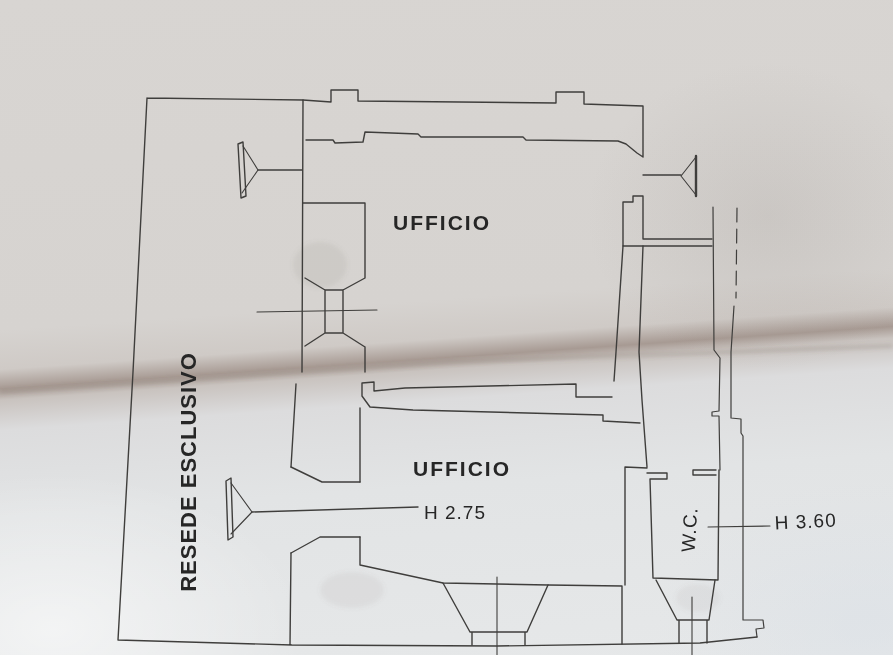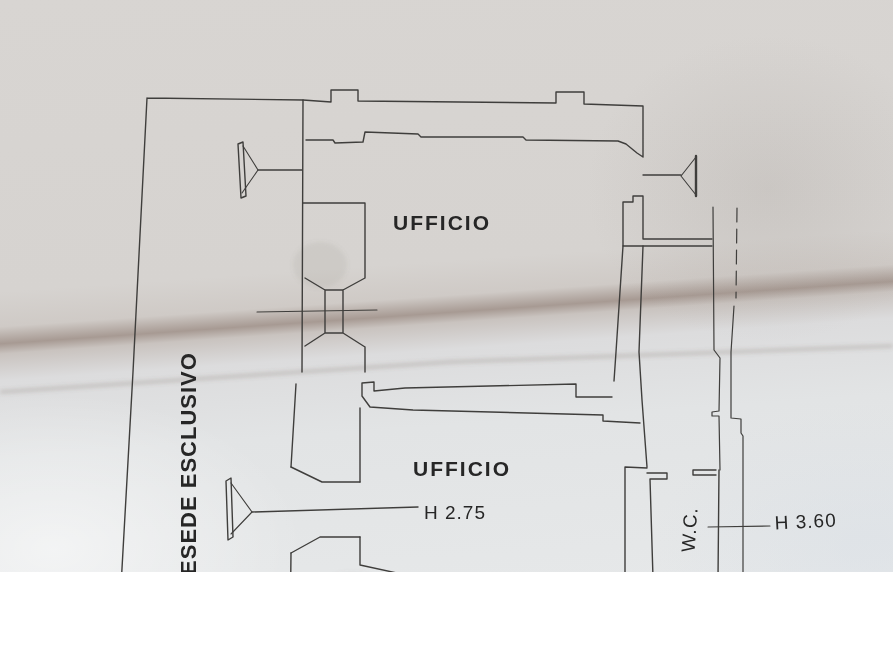--- a/index.html
+++ b/index.html
@@ -1,18 +1,18 @@
 <!DOCTYPE html>
 <html><head>
 <meta charset="utf-8">
 <style>
   html,body{margin:0;padding:0;}
   .photo{
     position:relative;
-    width:893px;height:572px;
+    width:893px;height:655px;
     overflow:hidden;
     font-family:"Liberation Sans", sans-serif;
     background:
       radial-gradient(ellipse 260px 220px at 86% 33%, rgba(140,132,126,0.16), rgba(140,132,126,0) 70%),
       radial-gradient(ellipse 420px 260px at 6% 96%, rgba(255,255,255,0.55), rgba(255,255,255,0) 60%),
       radial-gradient(ellipse 300px 200px at 97% 95%, rgba(215,222,230,0.45), rgba(215,222,230,0) 70%),
       linear-gradient(176deg,
         #d8d5d2 0%,
         #d6d3d0 46%,
         #cfcac6 51.5%,

